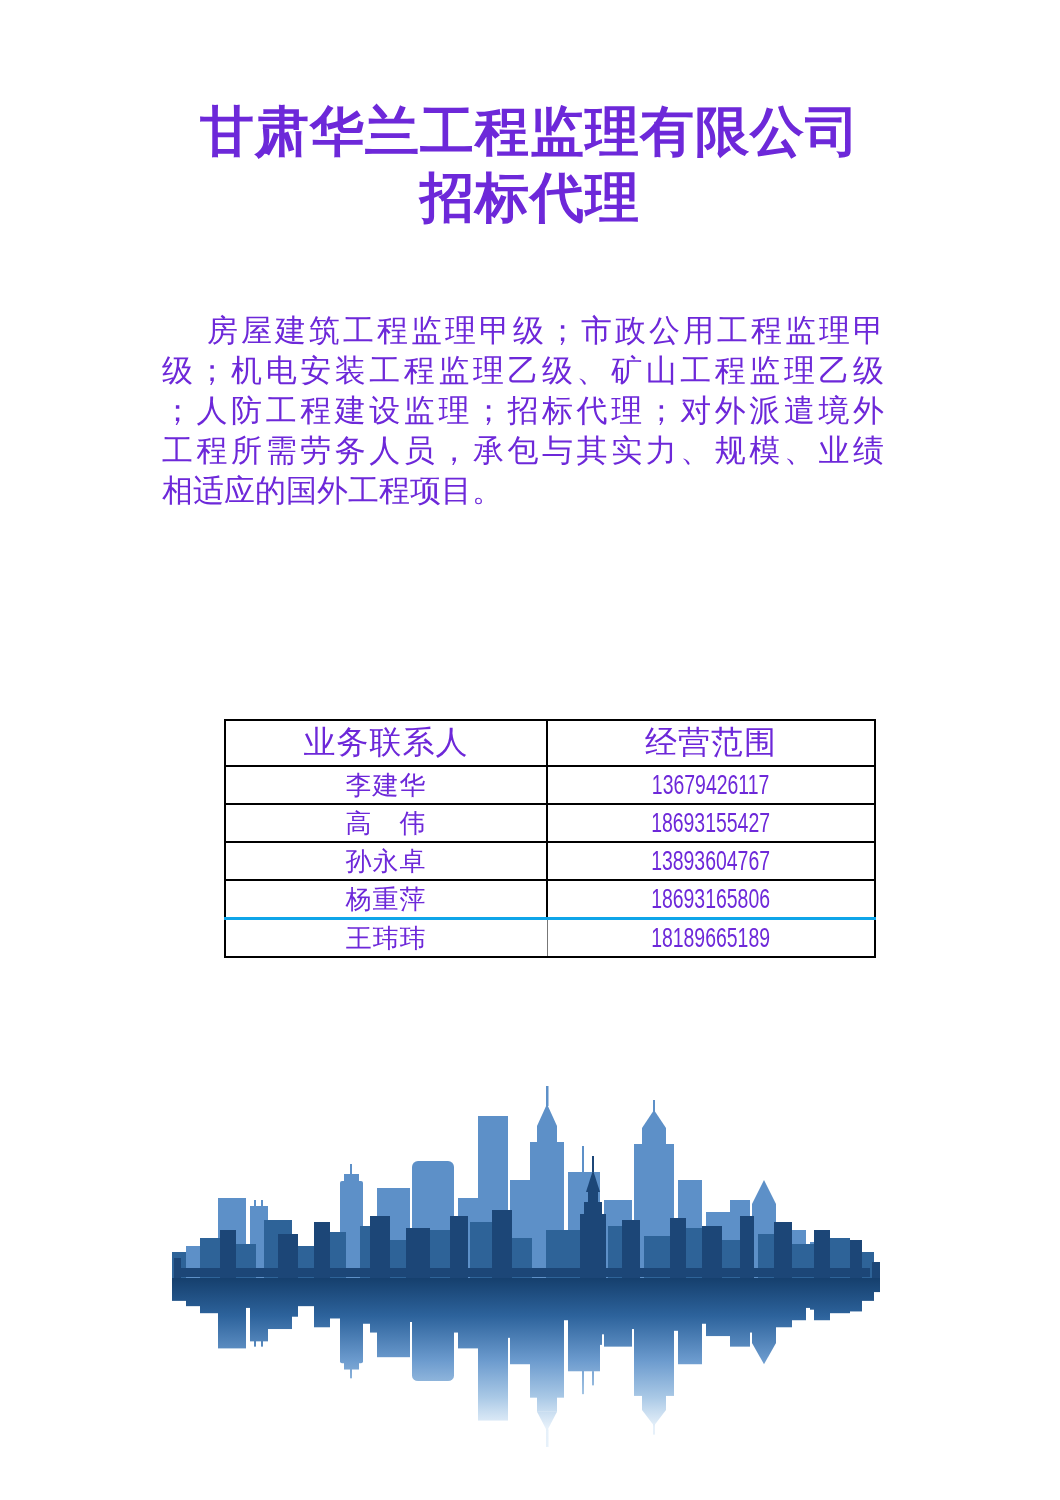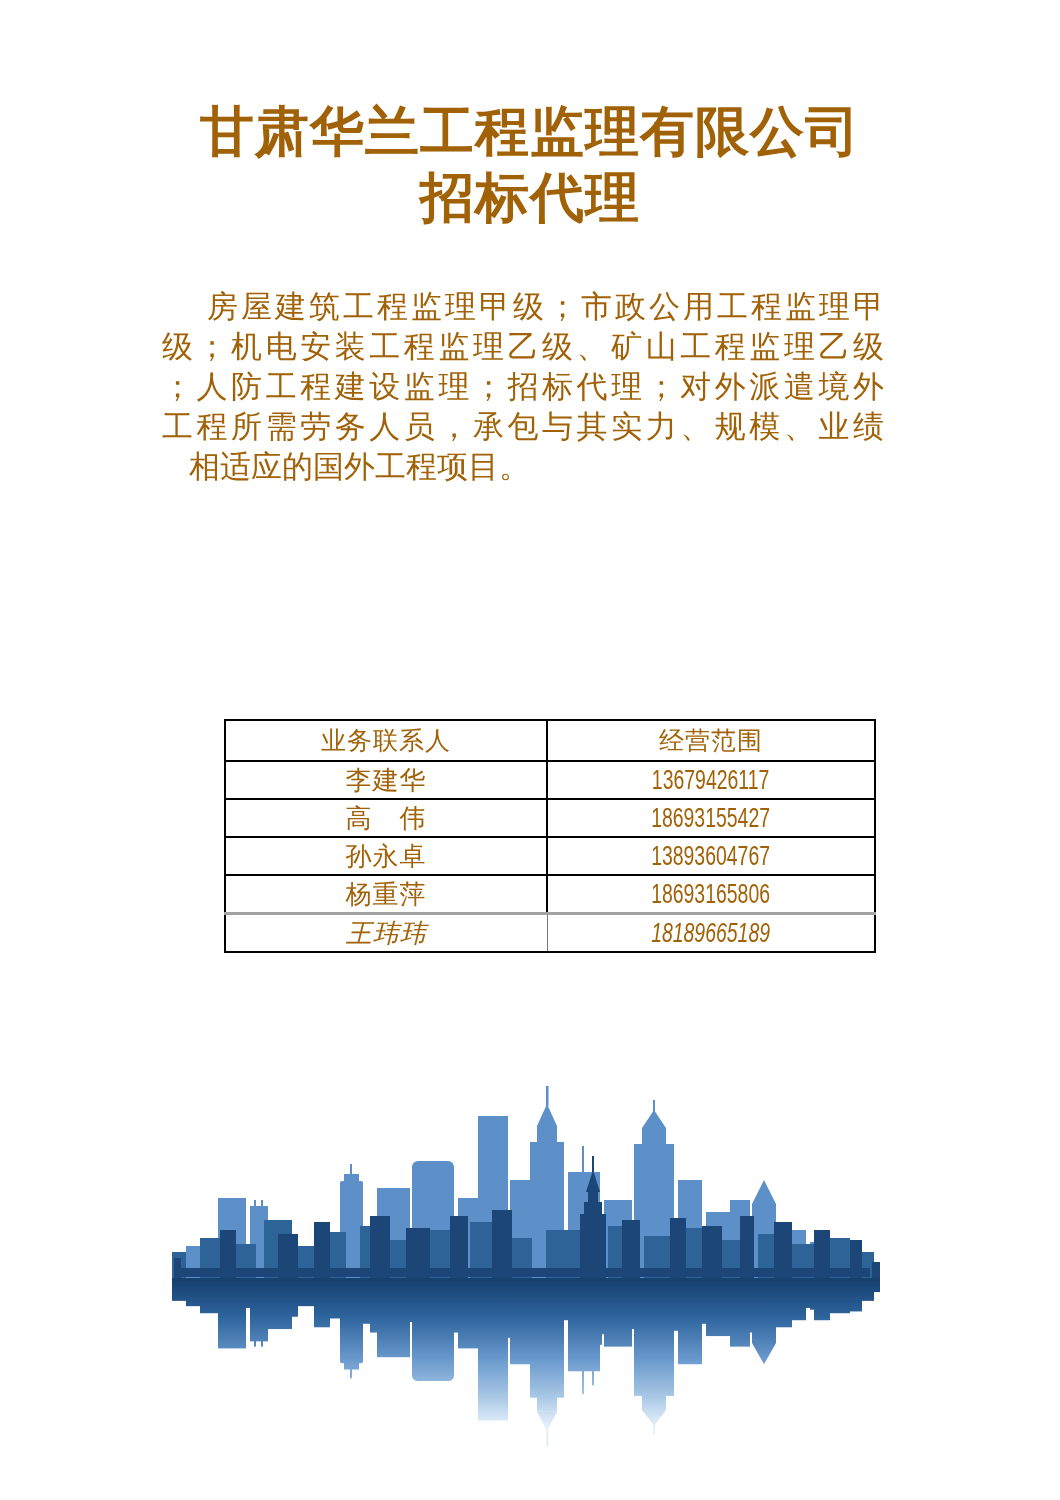--- a/index.html
+++ b/index.html
@@ -1,47 +1,48 @@
 <!DOCTYPE html>
 <html><head>
 <meta charset="utf-8">
 <style>
   html,body { margin:0; padding:0; background:#ffffff; }
   .page {
     position:relative; width:1060px; height:1500px; background:#ffffff;
-    font-family:"Liberation Sans", sans-serif; color:#a16207; overflow:hidden;
+    font-family:"Liberation Sans", sans-serif; color:#6d28d9; overflow:hidden;
   }
   .title-block {
     position:absolute; top:98px; left:0; width:100%;
     text-align:center; font-weight:700; font-size:54px; line-height:66px;
     letter-spacing:1px;
   }
   .scope {
     position:absolute; top:287px; left:162px; width:722px;
     font-size:31px; line-height:40px;
   }
   .scope-body {
     white-space:pre-line;
     text-align:justify; text-align-last:justify;
     text-indent:45px;
-  }
-  .scope-last { text-align:left;margin-left:27px; }
+    margin-top:24px;
+  }
+  .scope-last { text-align:left; }
   table.contacts {
     position:absolute; top:719px; left:224px; width:650px;
     border-collapse:collapse; table-layout:fixed;
   }
   .contacts col.c1 { width:322px; }
   .contacts col.c2 { width:328px; }
   .contacts th, .contacts td {
     border:2px solid #000; text-align:center; vertical-align:middle;
     font-weight:400; padding:0;
   }
-  .contacts th { height:39px; font-size:25px; letter-spacing:1px; }
+  .contacts th { height:39px; font-size:32px; letter-spacing:1px; }
   .contacts td { height:36px; font-size:26px; letter-spacing:1px;text-align:center; }
-  .contacts tr.thick-top td { border-top:3px solid #a3a3a3;font-style:italic; }
+  .contacts tr.thick-top td { border-top:3px solid #0ea5e9; }
   .contacts tr.lower td:first-child { border-right:1px solid #777; }
   .contacts tr.lower td:last-child  { border-left:1px solid #777; }
   .contacts .num {
     display:inline-block; transform:scaleX(0.72); transform-origin:center;
     font-size:27px; letter-spacing:0;
   }
   .skyline-wrap {
     position:absolute; top:1078px; left:172px; width:710px; height:380px;
   }
   .skyline-wrap svg { display:block; width:710px; height:380px; }

